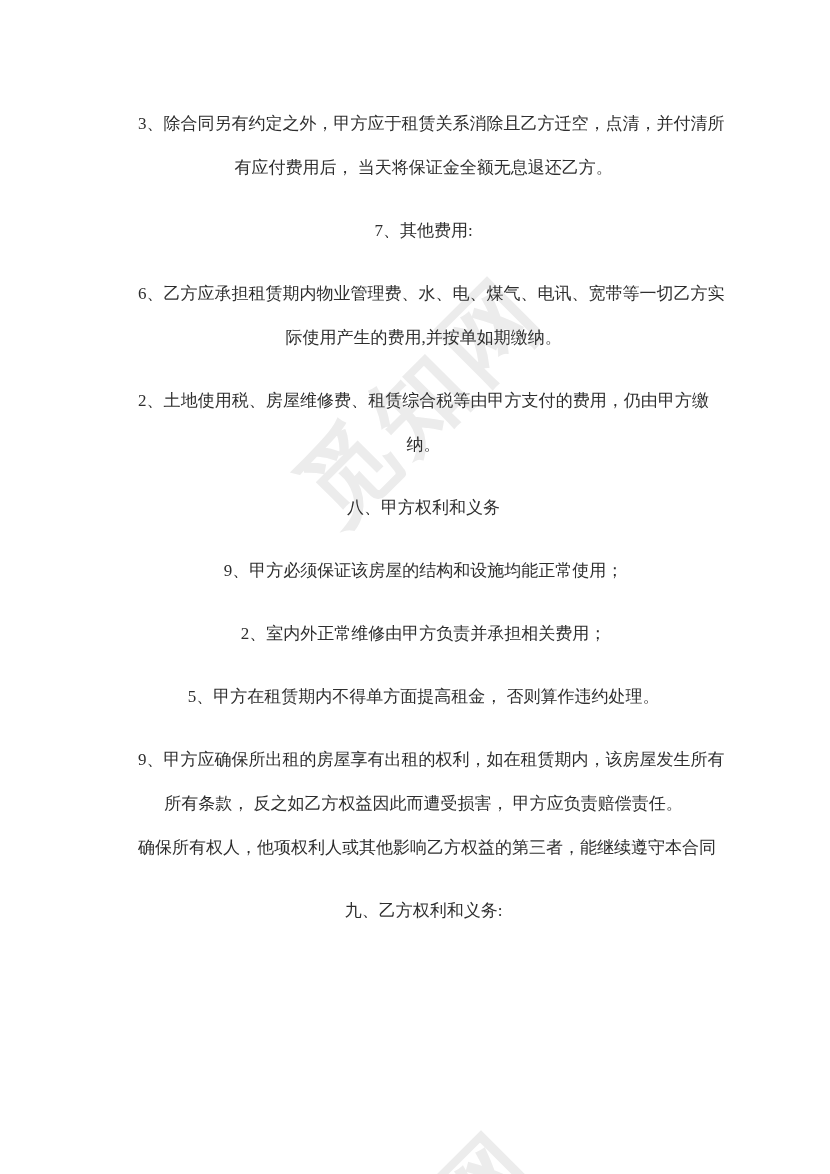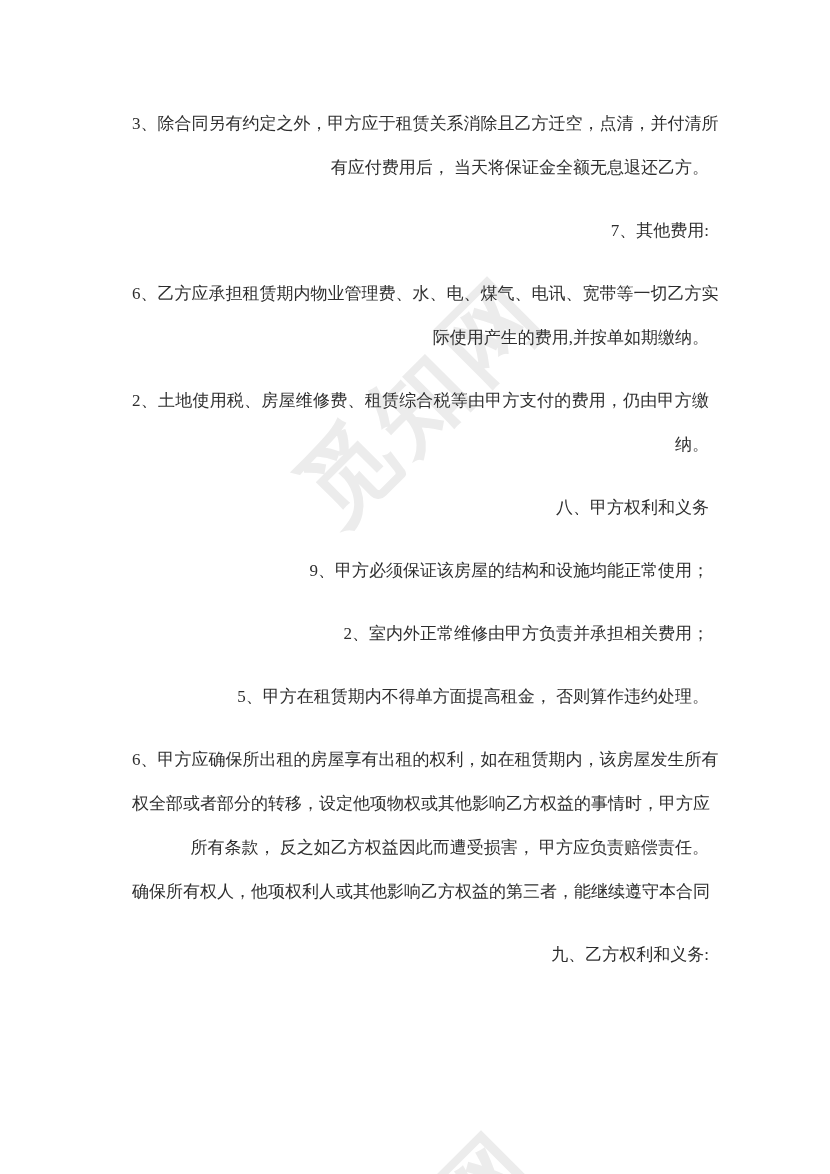--- a/index.html
+++ b/index.html
@@ -35,27 +35,27 @@
   .watermark.center{left:422px;top:400px;}
   .watermark.bottom{left:416px;top:1254px;}
   .content{
     position:absolute;
     left:127px;top:102px;
     width:582px;
     z-index:1;
     color:var(--text-color);
     font-size:17px;
   }
-  .para{margin:0 0 19px 5px;}
+  .para{margin:0 0 19px 11px;}
   .para:last-child{margin-bottom:0;}
   .line{
     height:44px;
     line-height:44px;
     white-space:nowrap;
-    text-align:right;
+    text-align:center;
   }
   .line.fill{
     text-align:justify;
     text-align-last:justify;
     text-justify:inter-character;
   }
 </style>
 </head>
 <body>
 
@@ -95,22 +95,21 @@
 
     <div class="para">
       <div class="line">2、室内外正常维修由甲方负责并承担相关费用；</div>
     </div>
 
     <div class="para">
       <div class="line">5、甲方在租赁期内不得单方面提高租金， 否则算作违约处理。</div>
     </div>
 
     <div class="para">
-      <div class="line fill">6、甲方应确保所出租的房屋享有出租的权利，如在租赁期内，该房屋发生所有</div>
-      <div class="line fill">权全部或者部分的转移，设定他项物权或其他影响乙方权益的事情时，甲方应</div>
+      <div class="line fill">9、甲方应确保所出租的房屋享有出租的权利，如在租赁期内，该房屋发生所有</div>
       <div class="line">所有条款， 反之如乙方权益因此而遭受损害， 甲方应负责赔偿责任。</div>
       <div class="line fill">确保所有权人，他项权利人或其他影响乙方权益的第三者，能继续遵守本合同</div>
     </div>
 
     <div class="para">
       <div class="line">九、乙方权利和义务:</div>
     </div>
 
 
   </div>

